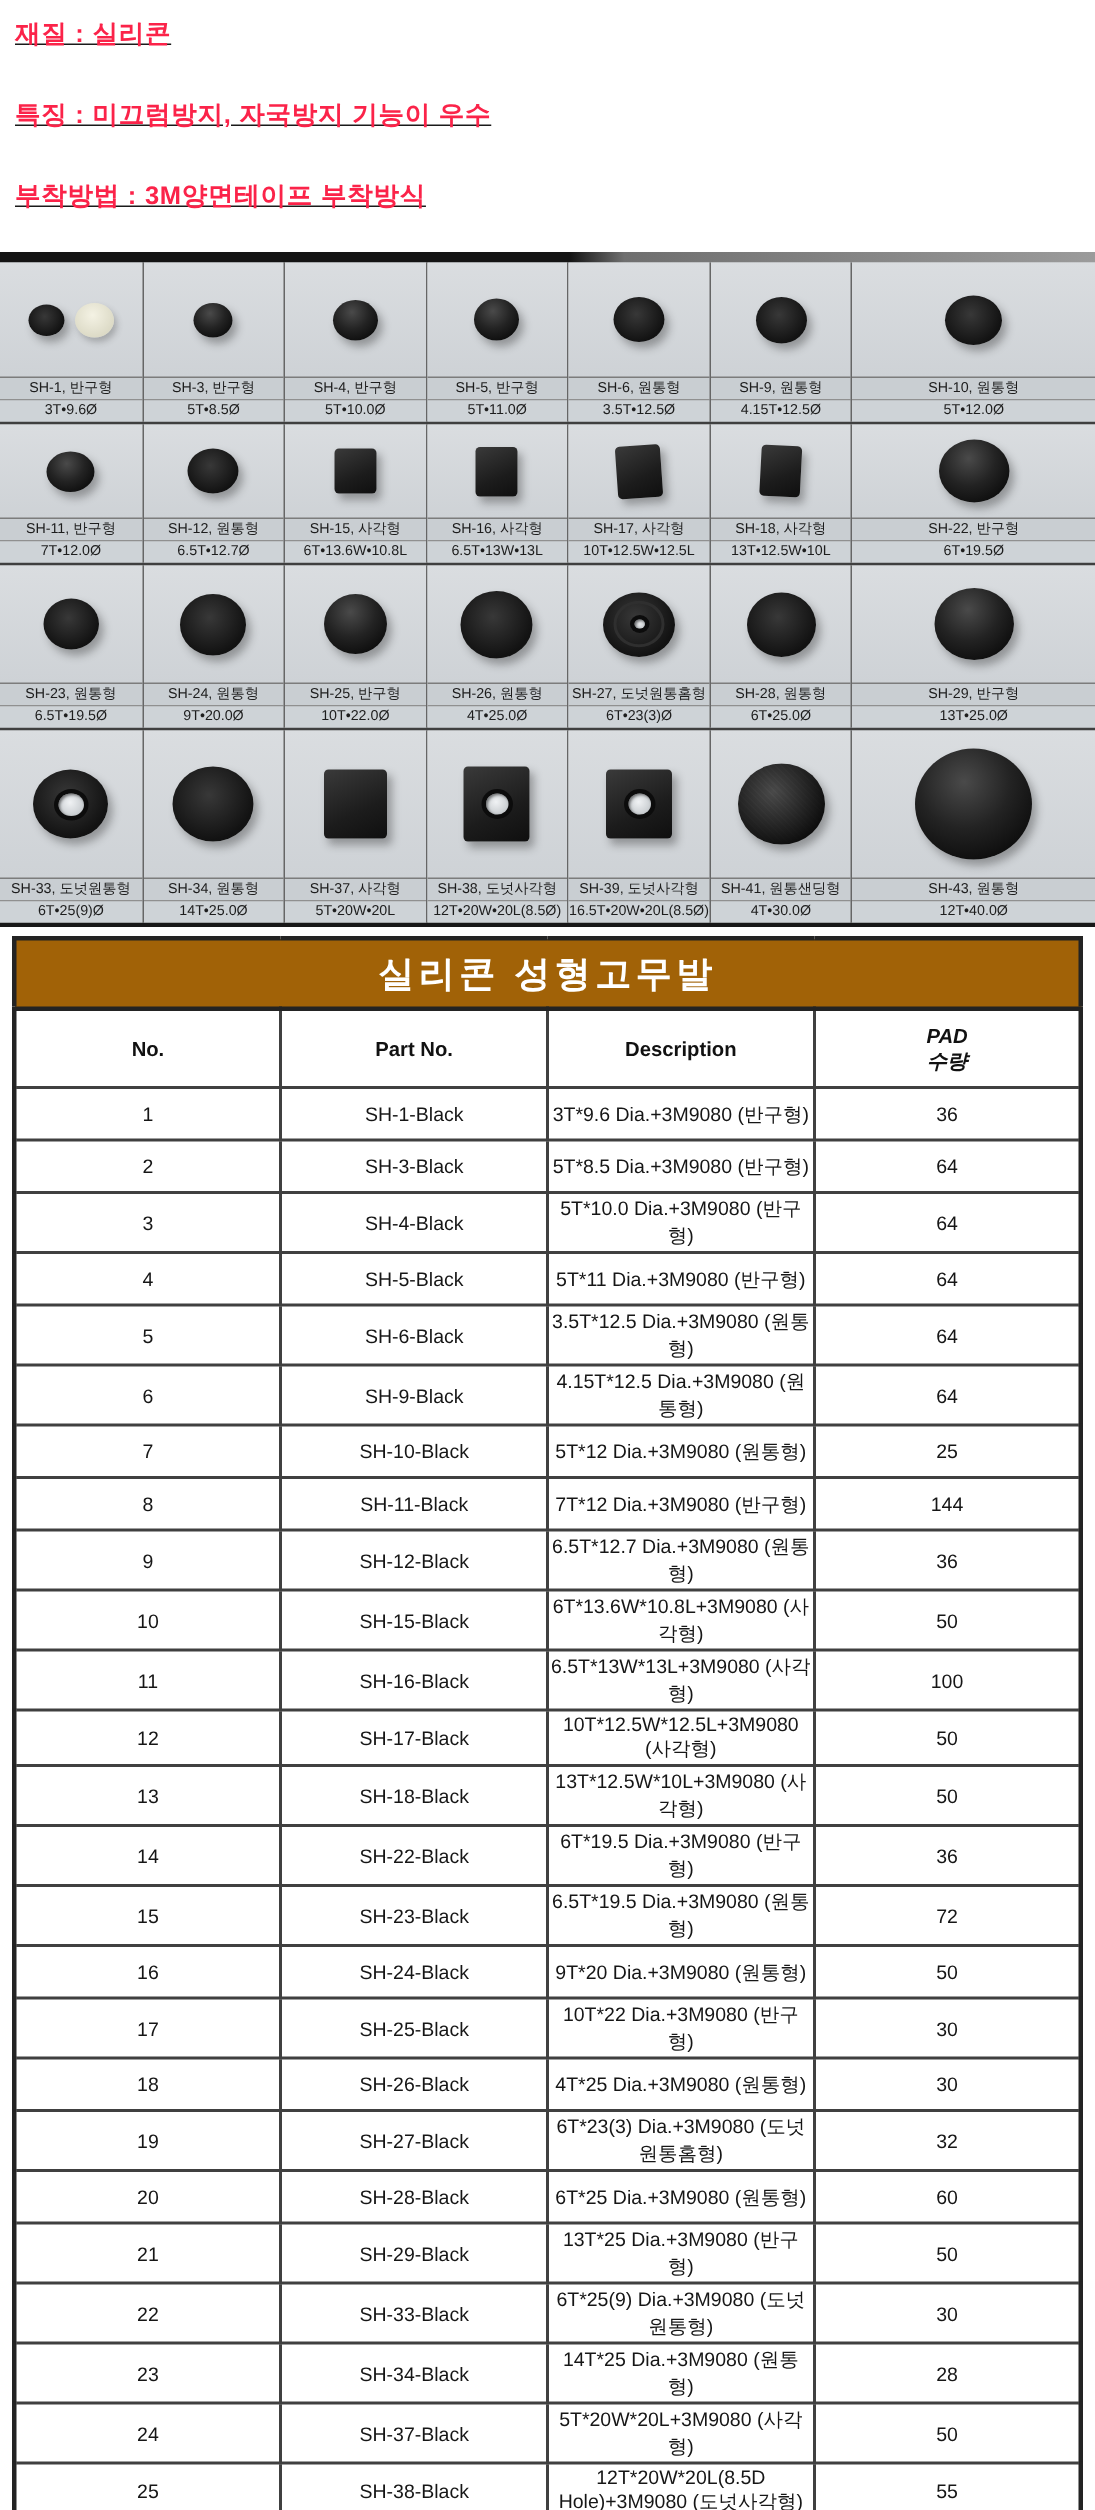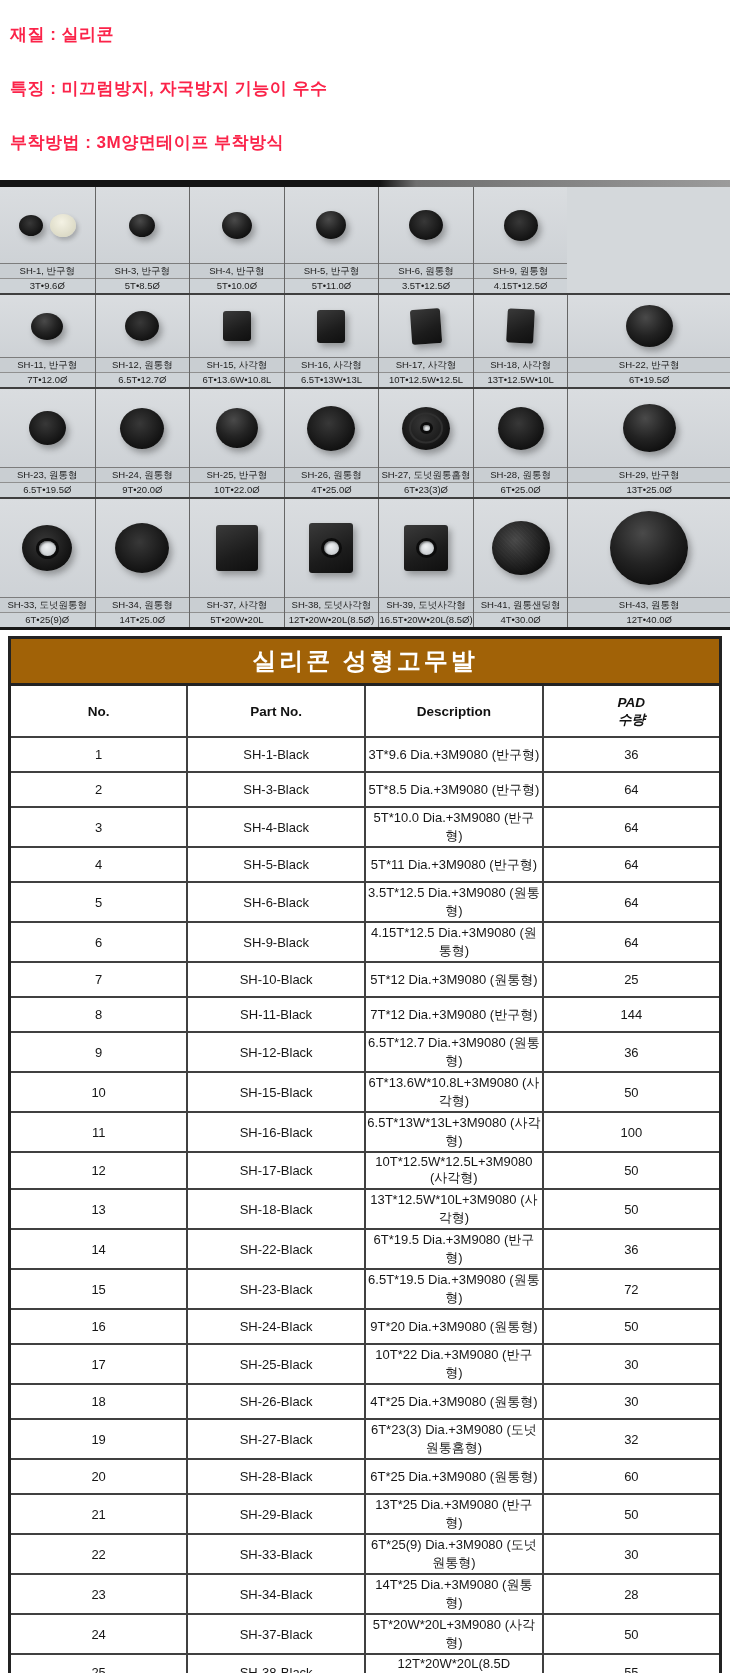--- a/index.html
+++ b/index.html
@@ -1,20 +1,20 @@
 <!DOCTYPE html>
 <html><head>
 <meta charset="utf-8">
 <style>
   html,body{margin:0;padding:0;background:#ffffff;}
   body{width:730px;font-family:"Liberation Sans","DejaVu Sans",sans-serif;color:#1a1a1a;}
   .page{width:730px;overflow:hidden;}
 
   
-  .notes{padding:24px 0 0 10px;}
+  .notes{padding:12px 0 0 10px;text-decoration:underline;}
   .note{margin:0 0 32px 0;font-size:17px;line-height:22px;font-weight:bold;color:#fb2349;letter-spacing:.5px;}
   .note:last-child{margin-bottom:26px;}
 
   
   .board{width:730px;border-bottom:3px solid #181818;background:#d4d8db;}
   .board-top{height:7px;background:linear-gradient(90deg,#141414 0%,#141414 52%,#6f6f6f 57%,#9b9b9b 100%);}
   .board-title{height:30px;background:#4d4d4d;border-top:1px solid #2a2a2a;border-bottom:2px solid #222;
     display:flex;align-items:center;justify-content:center;}
   .bt-main{color:#f4f4f4;font-weight:bold;font-size:20px;letter-spacing:7px;text-shadow:1px 1px 0 #2c2c2c;}
   .bt-unit{color:#e8e8e8;font-weight:bold;font-size:11px;margin-left:8px;letter-spacing:1px;}
@@ -106,20 +106,27 @@
             <div class="bname">SH-6, 원통형</div>
             <div class="bdim">3.5T•12.5Ø</div>
           </div>
           <div class="bcell">
             <div class="bphoto" style="height: 76px;">
               <span class="shp circle" style="width: 34px; height: 31px;"></span>
             </div>
             <div class="bname">SH-9, 원통형</div>
             <div class="bdim">4.15T•12.5Ø</div>
           </div>
+          <div class="bcell">
+            <div class="bphoto" style="height: 76px;">
+              <span class="shp circle" style="width: 38px; height: 33px;"></span>
+            </div>
+            <div class="bname">SH-10, 원통형</div>
+            <div class="bdim">5T•12.0Ø</div>
+          </div>
         </div>
         <div class="brow">
           <div class="bcell">
             <div class="bphoto" style="height: 62px;">
               <span class="shp circle dome" style="width: 32px; height: 27px;"></span>
             </div>
             <div class="bname">SH-11, 반구형</div>
             <div class="bdim">7T•12.0Ø</div>
           </div>
           <div class="bcell">

